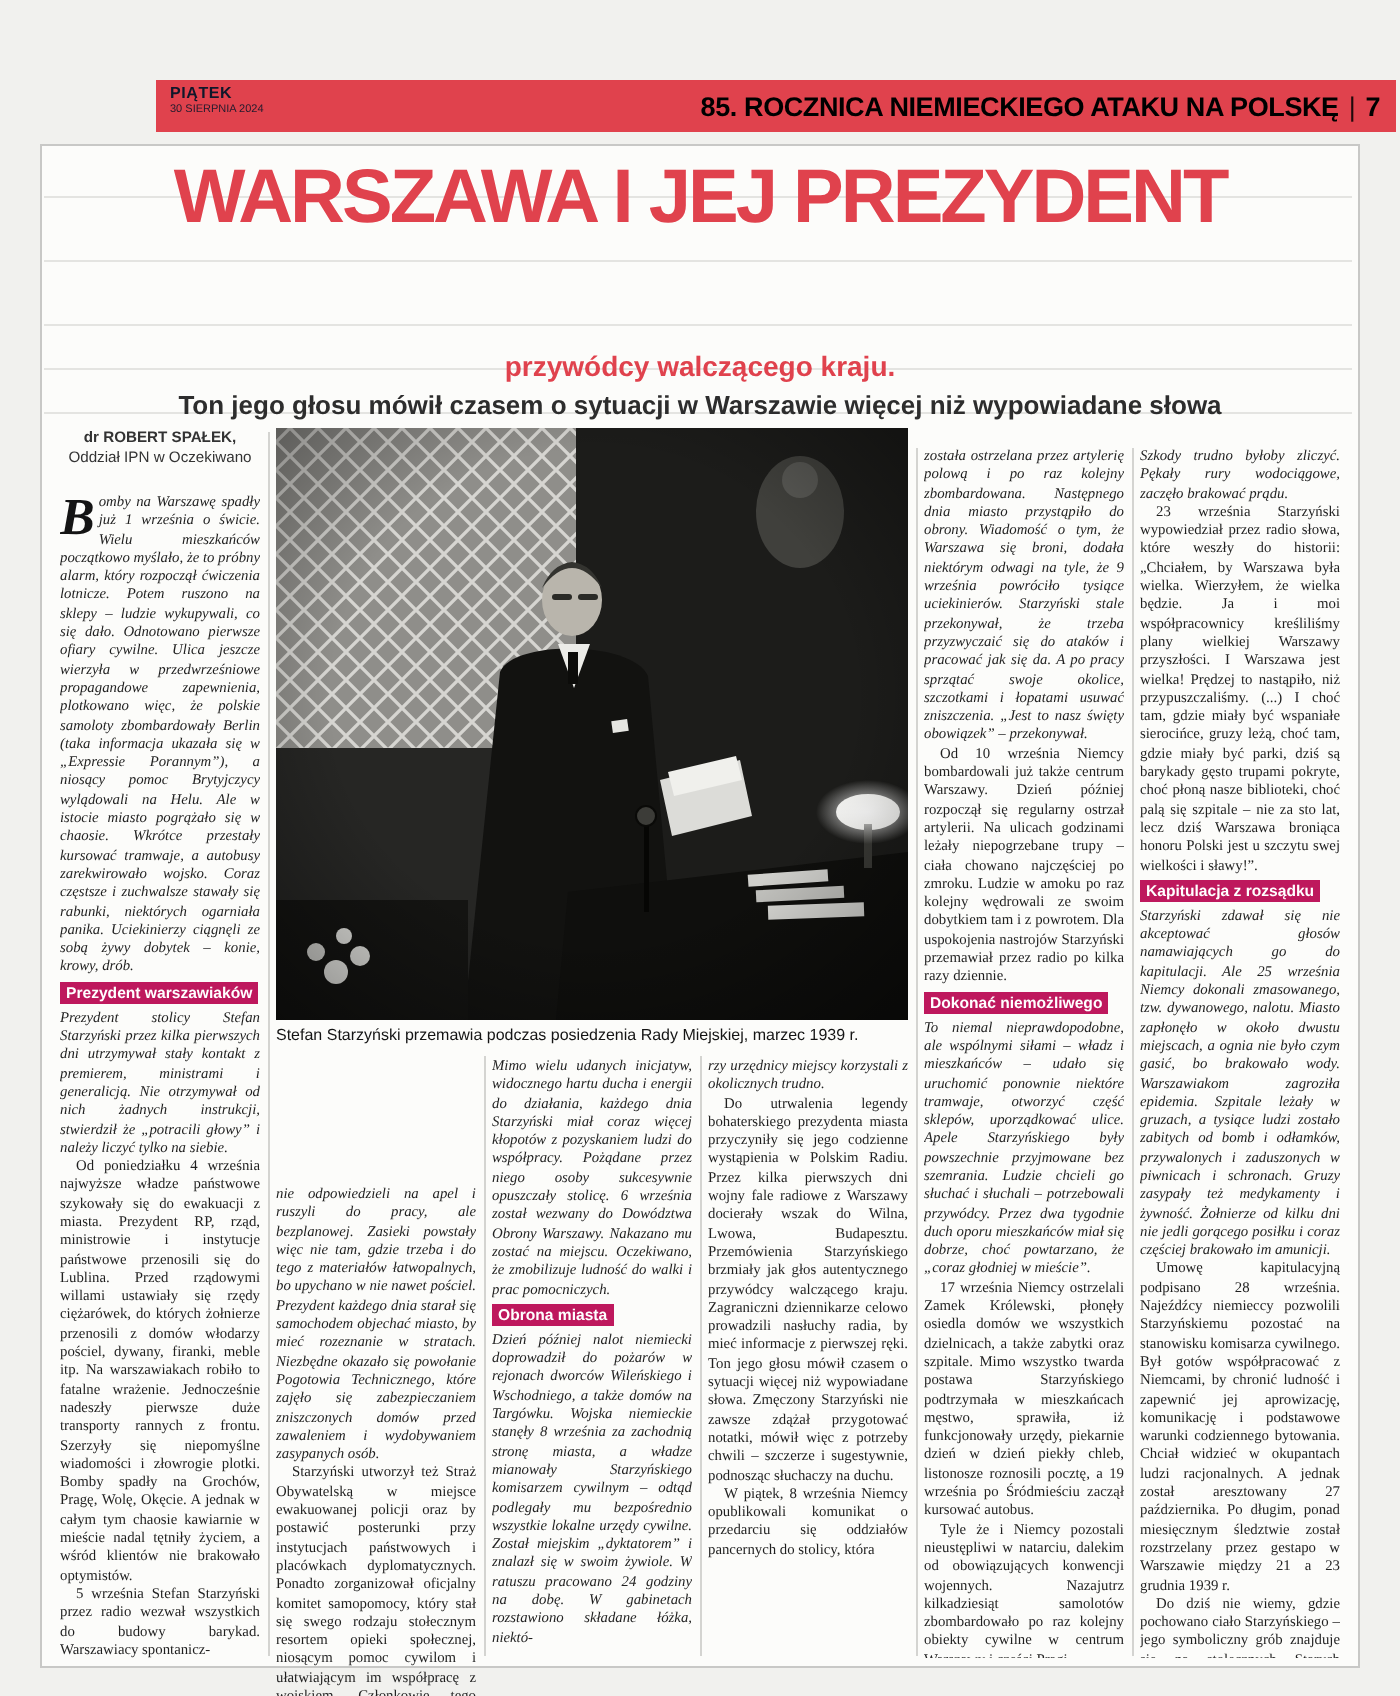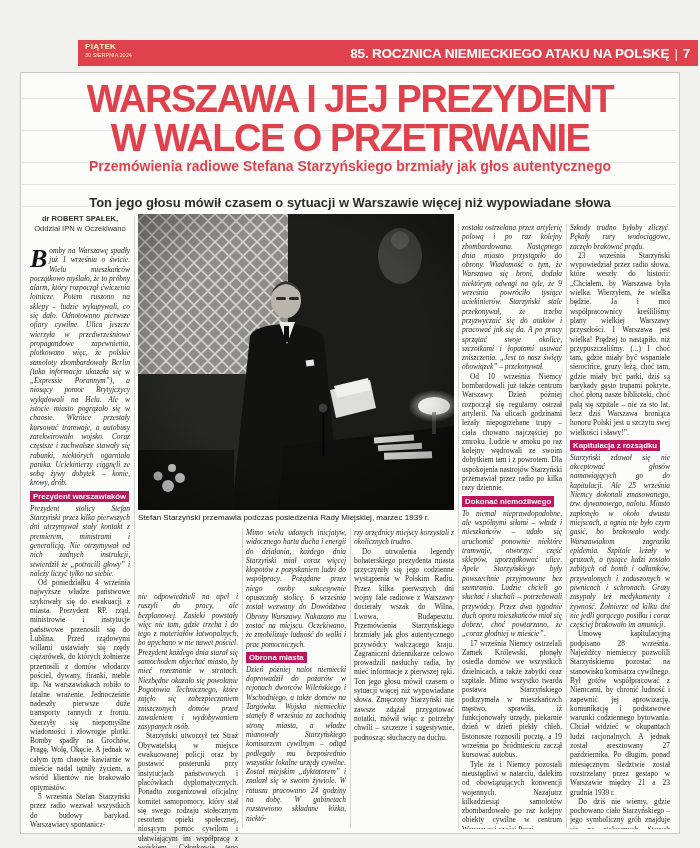--- a/index.html
+++ b/index.html
@@ -1,24 +1,24 @@
 <!DOCTYPE html>
 <html lang="pl"><head>
 <meta charset="utf-8">
 <style>
   html,body{margin:0;padding:0;}
   .page{position:relative;width:700px;height:848px;background:#f1f1ee;overflow:hidden;
         font-family:"Liberation Serif",serif;color:#222;}
   
   .masthead{position:absolute;left:78px;top:40px;width:620px;height:26px;background:#e0424d;}
-  .mh-left{position:absolute;left:7px;top:3px;color:#fef9c3;font-family:"Liberation Sans",sans-serif;line-height:1;}
+  .mh-left{position:absolute;left:7px;top:3px;color:#0f172a;font-family:"Liberation Sans",sans-serif;line-height:1;}
   .mh-day{font-size:8px;font-weight:bold;letter-spacing:.3px;}
   .mh-date{font-size:5.5px;margin-top:2px;opacity:.9;}
   .mh-right{position:absolute;right:8px;top:0;height:26px;display:flex;align-items:center;gap:5px;
-            color:#ffffff;font-family:"Liberation Sans",sans-serif;font-weight:bold;font-size:13.5px;letter-spacing:-.2px;}
+            color:#000000;font-family:"Liberation Sans",sans-serif;font-weight:bold;font-size:13.5px;letter-spacing:-.2px;}
   .mh-sep{font-weight:normal;opacity:.85;}
   
   .frame{position:absolute;left:20px;top:72px;width:658px;height:760px;background:#fcfcfa;border:1px solid #c8c8c6;}
   .hairline{position:absolute;left:22px;width:654px;height:1px;background:#e4e4e1;}
   
   .hl{position:absolute;left:0;width:700px;text-align:center;color:#e0424d;
       font-family:"Liberation Sans",sans-serif;font-weight:bold;font-size:38px;letter-spacing:-1.5px;line-height:1;}
   .sf{position:absolute;left:0;width:700px;text-align:center;color:#e0424d;
       font-family:"Liberation Sans",sans-serif;font-weight:bold;font-size:14px;line-height:17px;}
   .sf2{position:absolute;left:0;width:700px;text-align:center;color:#2d2d2d;
@@ -68,22 +68,21 @@
   </div>
 
   <div class="frame"></div>
   <div class="hairline" style="top:98px"></div>
   <div class="hairline" style="top:130px"></div>
   <div class="hairline" style="top:162px"></div>
   <div class="hairline" style="top:184px"></div>
   <div class="hairline" style="top:206px"></div>
 
   <div class="hl" style="top:80px">WARSZAWA I JEJ PREZYDENT</div>
-  <div class="hl" style="top:119px">W WALCE O PRZETRWANIE</div>
-  <div class="sf" style="top:158px">Przemówienia radiowe Stefana Starzyńskiego brzmiały jak głos autentycznego</div>
+  <div class="sf" style="top:175px">przywódcy walczącego kraju.</div>
   <div class="sf2" style="top:195px">Ton jego głosu mówił czasem o sytuacji w Warszawie więcej niż wypowiadane słowa</div>
 
   <div class="byline">
     <div class="by-name">dr ROBERT SPAŁEK,</div>
     <div>Oddział IPN w Oczekiwano</div>
   </div>
 
   <div class="divider" style="left:134px;top:216px;height:612px"></div>
   <div class="divider" style="left:242px;top:528px;height:300px"></div>
   <div class="divider" style="left:350px;top:528px;height:300px"></div>
@@ -158,20 +157,21 @@
       <p class="para">Starzyński utworzył też Straż Obywatelską w miejsce ewakuowanej policji oraz by postawić posterunki przy instytucjach państwowych i placówkach dyplomatycznych. Ponadto zorganizował oficjalny komitet samopomocy, który stał się swego rodzaju stołecznym resortem opieki społecznej, niosącym pomoc cywilom i ułatwiającym im współpracę z wojskiem. Członkowie tego komitetu zaopiekowali się tysiącami pogorzelców, sierot i zagubionych dzieci.</p>
     </div>
   <div class="col col3">
       <p class="para-noindent">Mimo wielu udanych inicjatyw, widocznego hartu ducha i energii do działania, każdego dnia Starzyński miał coraz więcej kłopotów z pozyskaniem ludzi do współpracy. Pożądane przez niego osoby sukcesywnie opuszczały stolicę. 6 września został wezwany do Dowództwa Obrony Warszawy. Nakazano mu zostać na miejscu. Oczekiwano, że zmobilizuje ludność do walki i prac pomocniczych.</p>
       <div class="chipwrap"><span class="chip">Obrona miasta</span></div>
       <p class="para-noindent">Dzień później nalot niemiecki doprowadził do pożarów w rejonach dworców Wileńskiego i Wschodniego, a także domów na Targówku. Wojska niemieckie stanęły 8 września za zachodnią stronę miasta, a władze mianowały Starzyńskiego komisarzem cywilnym – odtąd podlegały mu bezpośrednio wszystkie lokalne urzędy cywilne. Został miejskim „dyktatorem” i znalazł się w swoim żywiole. W ratuszu pracowano 24 godziny na dobę. W gabinetach rozstawiono składane łóżka, niektó-</p>
     </div>
   <div class="col col4">
       <p class="para-noindent">rzy urzędnicy miejscy korzystali z okolicznych trudno.</p>
       <p class="para">Do utrwalenia legendy bohaterskiego prezydenta miasta przyczyniły się jego codzienne wystąpienia w Polskim Radiu. Przez kilka pierwszych dni wojny fale radiowe z Warszawy docierały wszak do Wilna, Lwowa, Budapesztu. Przemówienia Starzyńskiego brzmiały jak głos autentycznego przywódcy walczącego kraju. Zagraniczni dziennikarze celowo prowadzili nasłuchy radia, by mieć informacje z pierwszej ręki. Ton jego głosu mówił czasem o sytuacji więcej niż wypowiadane słowa. Zmęczony Starzyński nie zawsze zdążał przygotować notatki, mówił więc z potrzeby chwili – szczerze i sugestywnie, podnosząc słuchaczy na duchu.</p>
+      <p class="para">W piątek, 8 września Niemcy opublikowali komunikat o przedarciu się oddziałów pancernych do stolicy, która</p>
     </div>
   <div class="col col5">
       <p class="para-noindent">została ostrzelana przez artylerię polową i po raz kolejny zbombardowana. Następnego dnia miasto przystąpiło do obrony. Wiadomość o tym, że Warszawa się broni, dodała niektórym odwagi na tyle, że 9 września powróciło tysiące uciekinierów. Starzyński stale przekonywał, że trzeba przyzwyczaić się do ataków i pracować jak się da. A po pracy sprzątać swoje okolice, szczotkami i łopatami usuwać zniszczenia. „Jest to nasz święty obowiązek” – przekonywał.</p>
       <p class="para">Od 10 września Niemcy bombardowali już także centrum Warszawy. Dzień później rozpoczął się regularny ostrzał artylerii. Na ulicach godzinami leżały niepogrzebane trupy – ciała chowano najczęściej po zmroku. Ludzie w amoku po raz kolejny wędrowali ze swoim dobytkiem tam i z powrotem. Dla uspokojenia nastrojów Starzyński przemawiał przez radio po kilka razy dziennie.</p>
       <div class="chipwrap"><span class="chip">Dokonać niemożliwego</span></div>
       <p class="para-noindent">To niemal nieprawdopodobne, ale wspólnymi siłami – władz i mieszkańców – udało się uruchomić ponownie niektóre tramwaje, otworzyć część sklepów, uporządkować ulice. Apele Starzyńskiego były powszechnie przyjmowane bez szemrania. Ludzie chcieli go słuchać i słuchali – potrzebowali przywódcy. Przez dwa tygodnie duch oporu mieszkańców miał się dobrze, choć powtarzano, że „coraz głodniej w mieście”.</p>
       <p class="para">17 września Niemcy ostrzelali Zamek Królewski, płonęły osiedla domów we wszystkich dzielnicach, a także zabytki oraz szpitale. Mimo wszystko twarda postawa Starzyńskiego podtrzymała w mieszkańcach męstwo, sprawiła, iż funkcjonowały urzędy, piekarnie dzień w dzień piekły chleb, listonosze roznosili pocztę, a 19 września po Śródmieściu zaczął kursować autobus.</p>
       <p class="para">Tyle że i Niemcy pozostali nieustępliwi w natarciu, dalekim od obowiązujących konwencji wojennych. Nazajutrz kilkadziesiąt samolotów zbombardowało po raz kolejny obiekty cywilne w centrum Warszawy i części Pragi.</p>
     </div>
   <div class="col col6">

